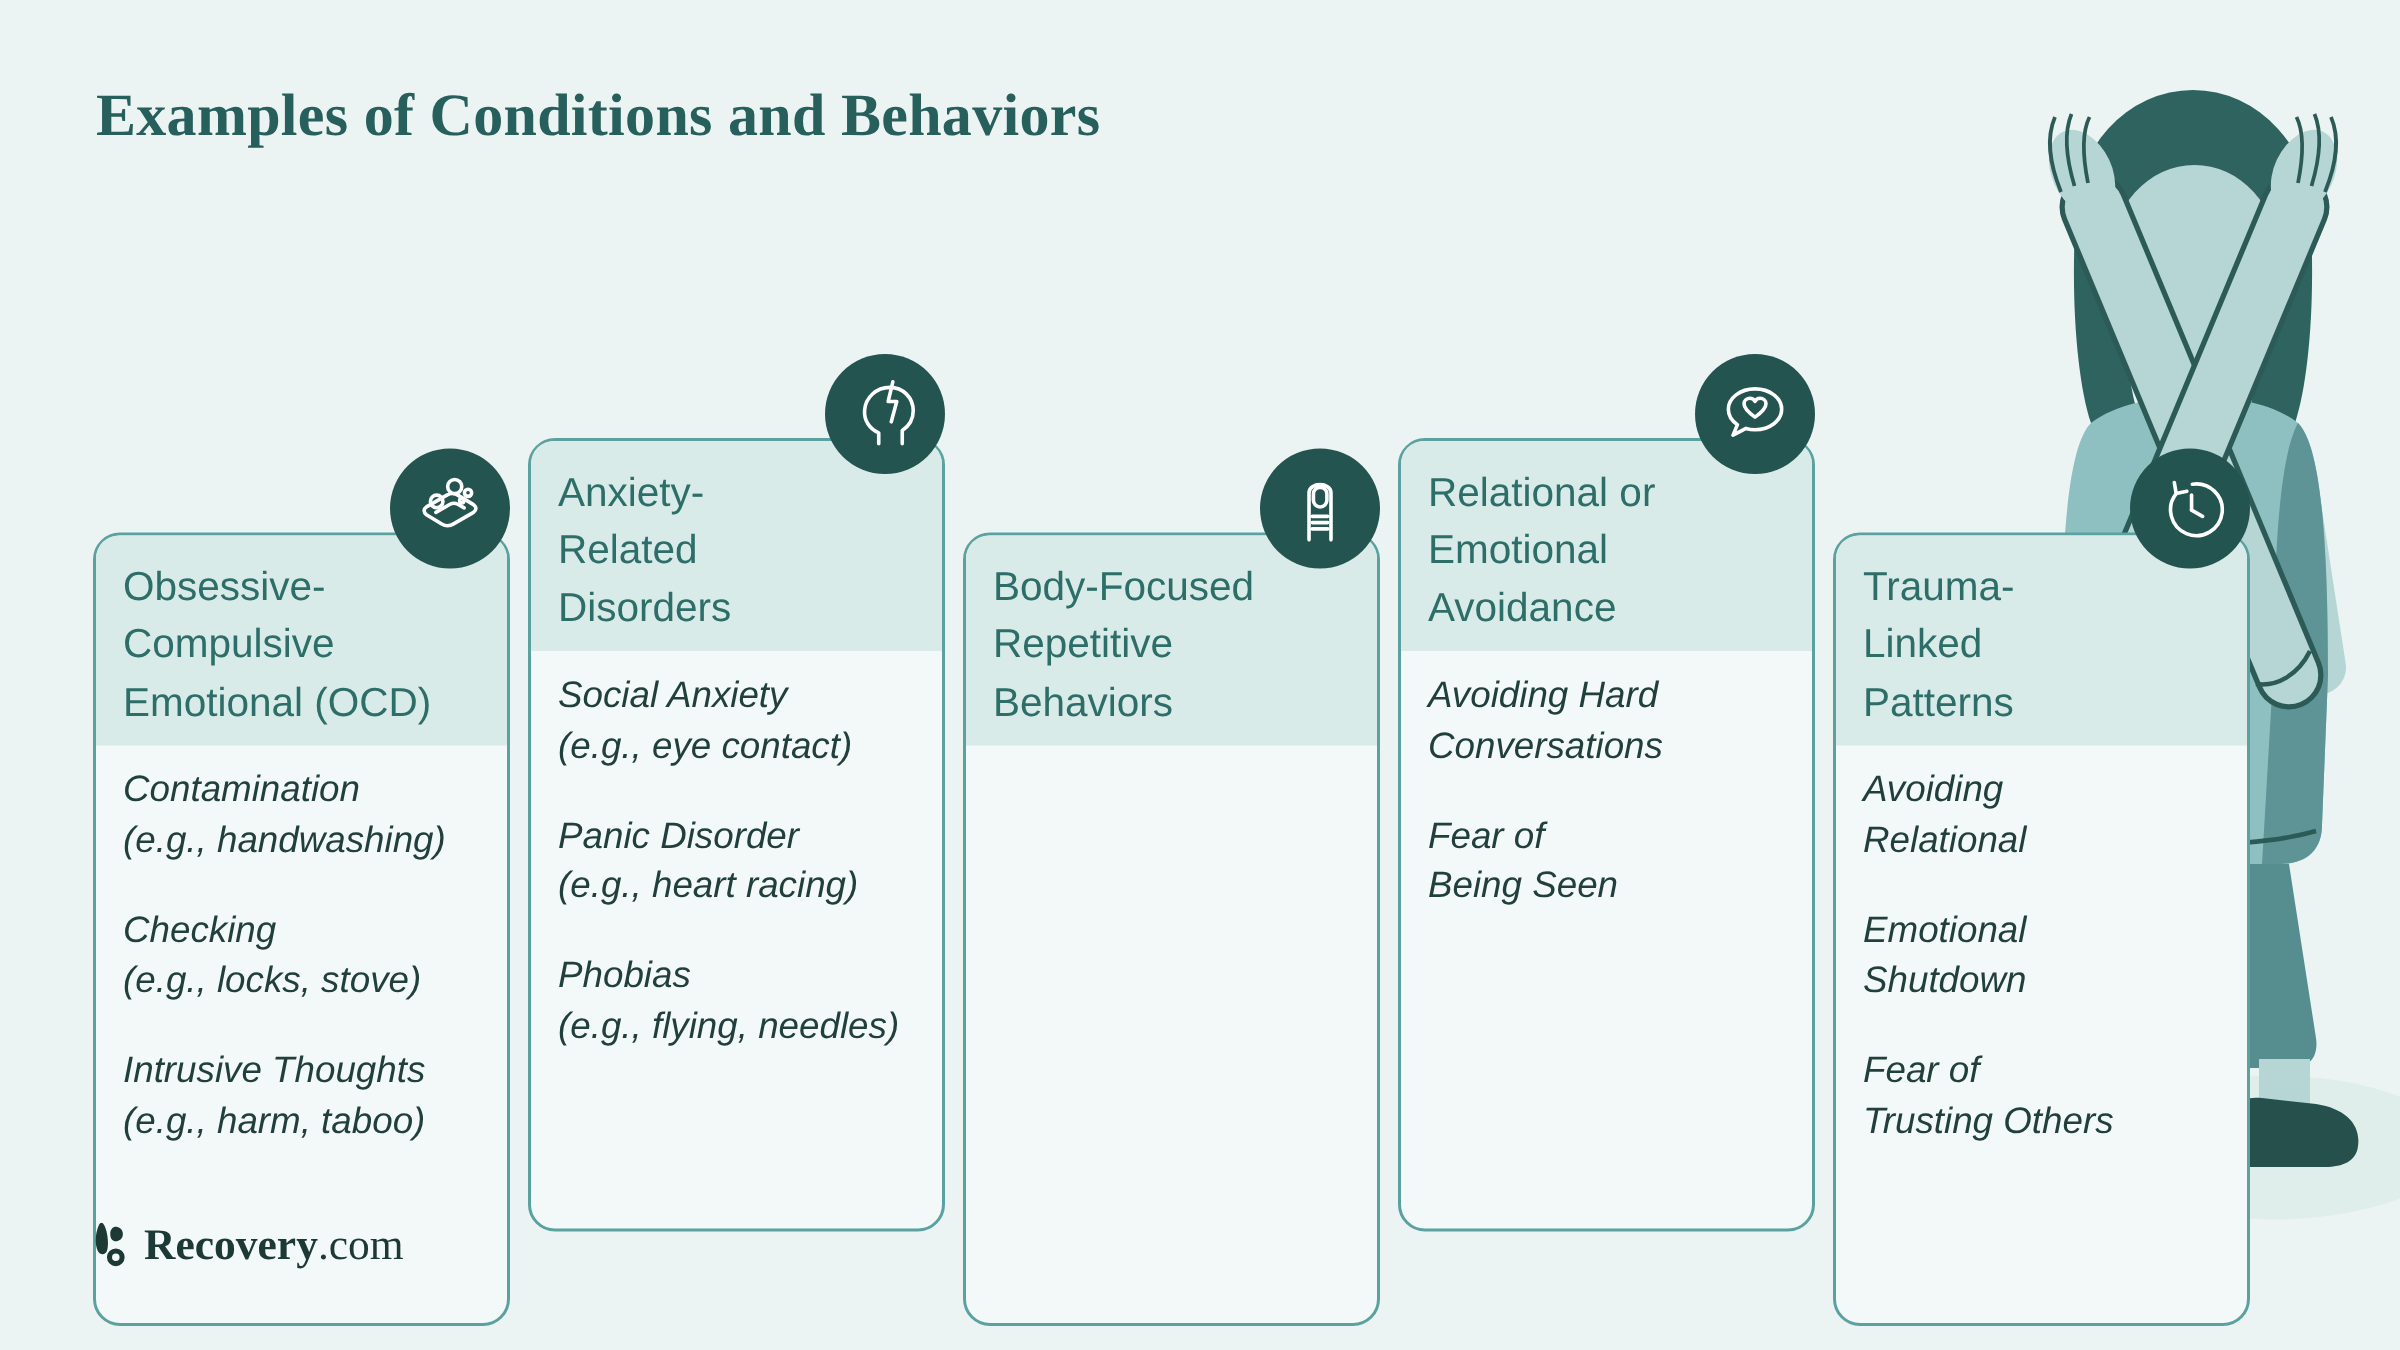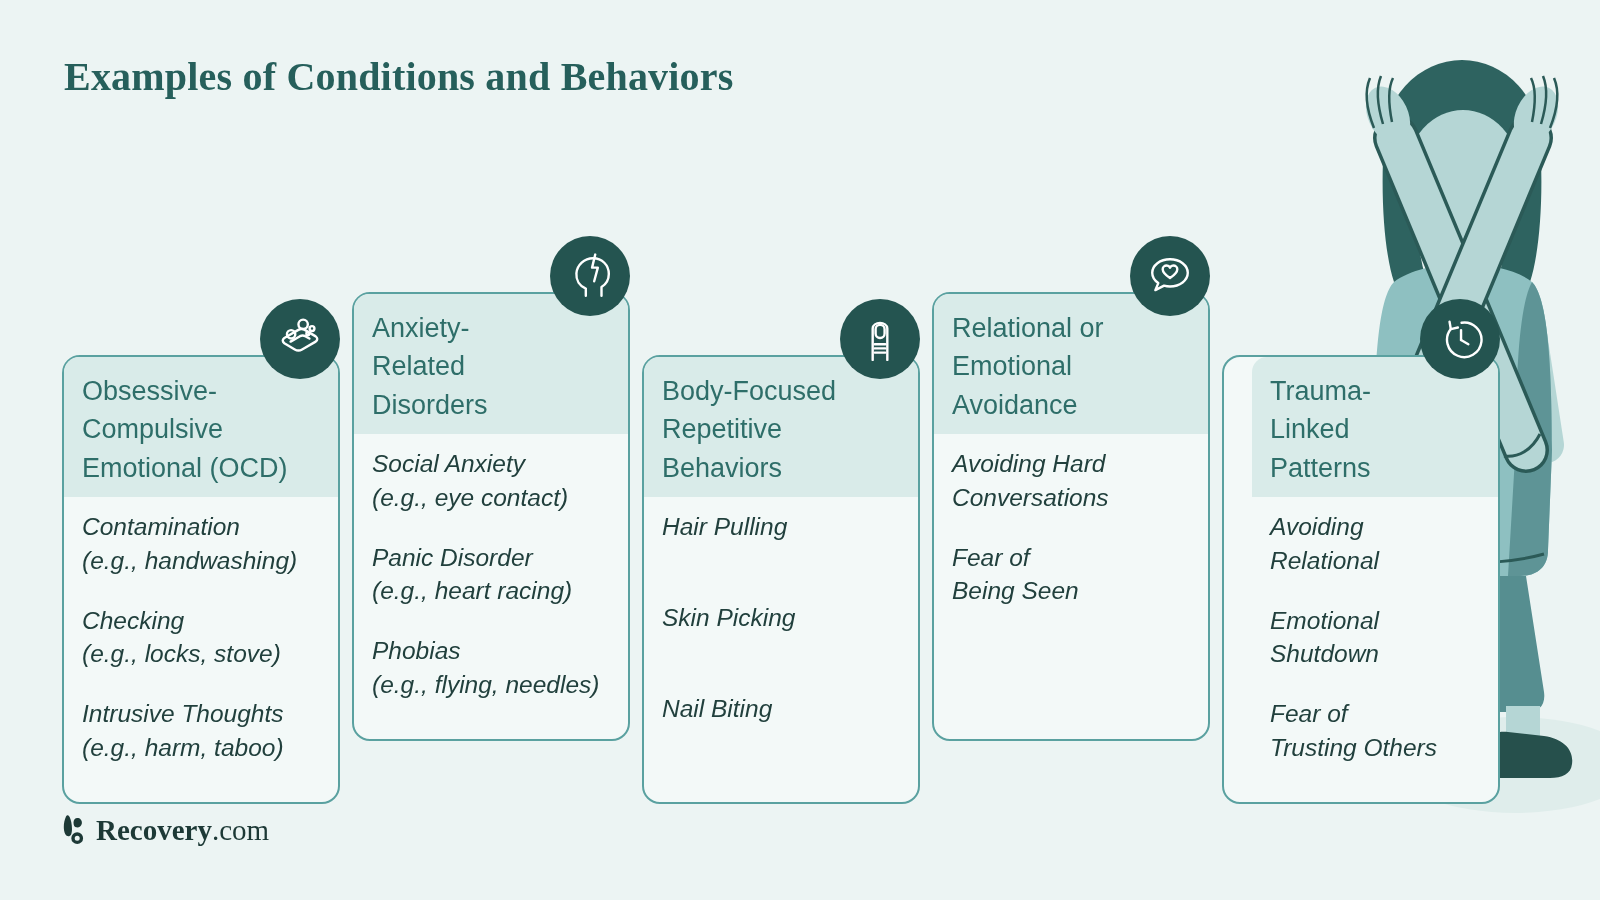--- a/index.html
+++ b/index.html
@@ -7,27 +7,27 @@
     --card-body-bg:#f3f9f8; --heading:#2e6e69; --body-text:#21403d; --icon-circle:#245450;
     --icon-stroke:#ffffff; --logo:#1d3936; --skin:#b5d6d5; --shirt:#8ec0c1; --shade:#5e9496;
     --pants:#568e90; --hair:#2e6360; --outline:#2b5a57; --shoe:#26504c; --shadow:#dfedeb;
   }
   html,body{margin:0;padding:0;background:#d8e4e2;}
   .canvas{position:relative;width:1600px;height:900px;background:var(--bg);overflow:hidden;
     font-family:"Liberation Sans", sans-serif;}
   .title{position:absolute;left:64px;top:50px;font-family:"Liberation Serif", serif;
     font-weight:700;font-size:40px;line-height:1.36;color:var(--title);letter-spacing:0.2px;}
   .person{position:absolute;left:1330px;top:20px;width:280px;height:850px;z-index:1;}
-  .card{position:absolute;width:278px;height:449px;box-sizing:border-box;
+  .card{position:absolute;width:278px;height:529px;box-sizing:border-box;
     border:2px solid var(--card-border);border-radius:18px;background:var(--card-body-bg);z-index:2;}
   .pos1{left:62px;top:355px;}
   .pos2{left:352px;top:292px;}
   .pos3{left:642px;top:355px;}
   .pos4{left:932px;top:292px;}
-  .pos5{left:1222px;top:355px;padding-left:28px;}
+  .pos5{left:1222px;top:355px;}
   .icon-circle{position:absolute;top:-58px;right:-2px;width:80px;height:80px;border-radius:50%;
     background:var(--icon-circle);display:flex;align-items:center;justify-content:center;z-index:3;}
   .icon-circle svg{stroke:var(--icon-stroke);fill:none;stroke-width:2.3;
     stroke-linecap:round;stroke-linejoin:round;}
   .card-header{margin:0;background:var(--card-header-bg);border-radius:15px 15px 0 0;
     padding:15px 12px 9px 18px;min-height:140px;box-sizing:border-box;
     font-size:27px;line-height:1.42;font-weight:500;color:var(--heading);white-space:pre-line;}
   .card-body{padding:13px 16px 0 18px;font-size:24.5px;line-height:1.38;color:var(--body-text);}
   .item{margin:0 0 26px;white-space:pre-line;font-style:italic;}
   .card--loose .item{margin-bottom:57px;}
@@ -132,25 +132,20 @@
         <path d="M15,42 L15,12 C15,5 29,5 29,12 L29,42"></path>
         <rect x="17.8" y="8.5" width="8.6" height="12.5" rx="4.2"></rect>
         <line x1="17" y1="27" x2="27" y2="27"></line>
         <line x1="17" y1="31" x2="27" y2="31"></line>
         <line x1="17" y1="35" x2="27" y2="35"></line>
       </svg>
     </div>
     <h2 class="card-header">Body-Focused
 Repetitive
 Behaviors</h2>
-    <div class="card-body">
-      <p class="item">Hair Pulling</p>
-      <p class="item">Skin Picking</p>
-      <p class="item">Nail Biting</p>
-    </div>
   </section>
 
   <section class="card pos4">
     <div class="icon-circle">
       <svg width="46" height="46" viewBox="0 0 44 44">
         <path d="M22,6 C31.5,6 39,11.8 39,19 C39,26.2 31.5,32 22,32 C20,32 18,31.7 16.3,31.2 L8,35.5 L10.8,28.8 C7.2,26.4 5,22.9 5,19 C5,11.8 12.5,6 22,6 Z"></path>
         <path d="M22,24 C17,20.5 15,18 15,15.5 C15,13.5 16.8,12 18.8,12 C20.2,12 21.4,12.8 22,14 C22.6,12.8 23.8,12 25.2,12 C27.2,12 29,13.5 29,15.5 C29,18 27,20.5 22,24 Z"></path>
       </svg>
     </div>
     <h2 class="card-header">Relational or

